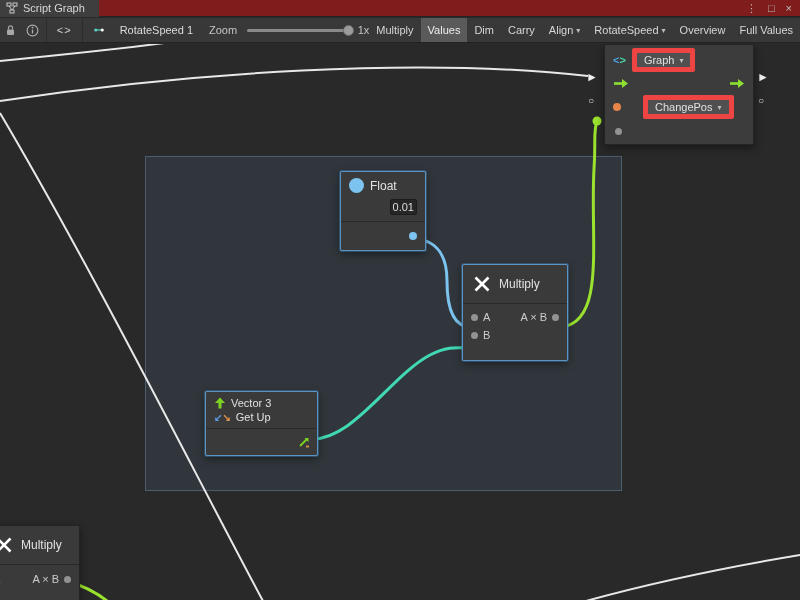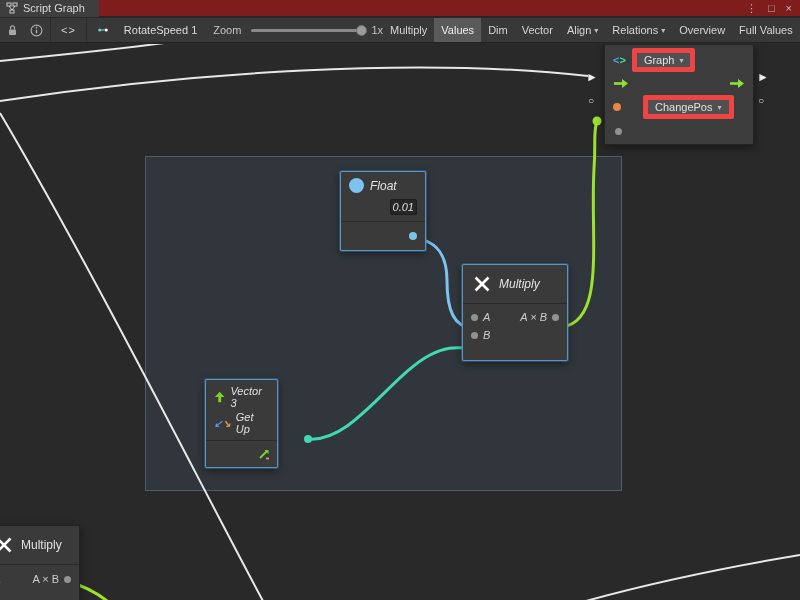--- a/index.html
+++ b/index.html
@@ -50,42 +50,42 @@
   .selection-region {
     position:absolute; left:145px; top:112px; width:477px; height:335px;
     background:rgba(95,135,170,0.14); border:1px solid rgba(130,170,205,0.35); z-index:1;
   }
 
   
   .node {
     position:absolute; background:#3a3a3a; border:1px solid #242424; border-radius:2px;
     box-shadow:0 3px 8px rgba(0,0,0,0.45); z-index:3; font-size:11px;
   }
-  .node.selected { border:1px solid rgba(95,165,225,0.85); box-shadow:0 0 0 1px rgba(80,150,210,0.35), 0 3px 8px rgba(0,0,0,0.45);font-style:italic; }
+  .node.selected { border:1px solid rgba(95,165,225,0.85); box-shadow:0 0 0 1px rgba(80,150,210,0.35), 0 3px 8px rgba(0,0,0,0.45); }
   .node-header { display:flex; align-items:center; gap:6px; padding:6px 8px; color:#e2e2e2; font-size:12px; }
   .node-divider { height:1px; background:#2a2a2a; }
   .port-dot { width:7px; height:7px; border-radius:50%; background:#929292; flex:0 0 auto; }
 
   
   .node-float { left:340px; top:127px; width:86px; }
   .float-icon { width:15px; height:15px; border-radius:50%; background:#7cc4ef; }
   .float-field-row { display:flex; justify-content:flex-end; padding:0 8px 6px; }
   .float-field { background:#262626; border:1px solid #1c1c1c; border-radius:2px; padding:1px 2px; color:#dedede; font-size:11px; }
   .float-body { height:28px; display:flex; align-items:center; justify-content:flex-end; padding:0 8px; }
   .float-out-dot { width:8px; height:8px; border-radius:50%; background:#7cc4ef; }
 
   
   .node-multiply { left:462px; top:220px; width:106px; padding-bottom:16px; }
   .mult-header { padding:10px 10px; gap:8px; }
   .mult-rows { padding-top:4px; }
   .row-split { display:flex; align-items:center; justify-content:space-between; padding:3px 8px; }
   .row-left, .row-right { display:flex; align-items:center; gap:5px; color:#cccccc; }
 
   
-  .node-vector3 { left:205px; top:335px; width:73px; }
+  .node-vector3 { left:205px; top:347px; width:113px; }
   .v3-header { display:flex; flex-direction:column; gap:2px; padding:5px 8px; }
   .v3-row { display:flex; align-items:center; gap:5px; color:#e0e0e0; font-size:11px; }
   .v3-diag { font-size:10px; line-height:10px; font-weight:bold; }
   .v3-body { height:26px; display:flex; align-items:center; justify-content:flex-end; padding:0 6px; }
 
   
   .node-multiply2 { left:-16px; top:481px; width:96px; height:80px; }
 
   
   .node-graph { left:604px; top:0px; width:150px; height:101px; background:#3c3c3c; }
@@ -161,28 +161,28 @@
   <div class="tb-btn">
       <span>Multiply</span>
     </div>
   <div class="tb-btn active">
       <span>Values</span>
     </div>
   <div class="tb-btn">
       <span>Dim</span>
     </div>
   <div class="tb-btn">
-      <span>Vector</span>
+      <span>Carry</span>
     </div>
   <div class="tb-btn">
     <span>Align</span>
     <span class="tb-caret">▾</span>
   </div>
   <div class="tb-btn">
-    <span>Relations</span>
+    <span>RotateSpeed</span>
     <span class="tb-caret">▾</span>
   </div>
   <div class="tb-btn">
       <span>Overview</span>
     </div>
   <div class="tb-btn">
       <span>Full Values</span>
     </div>
 </div>
 

